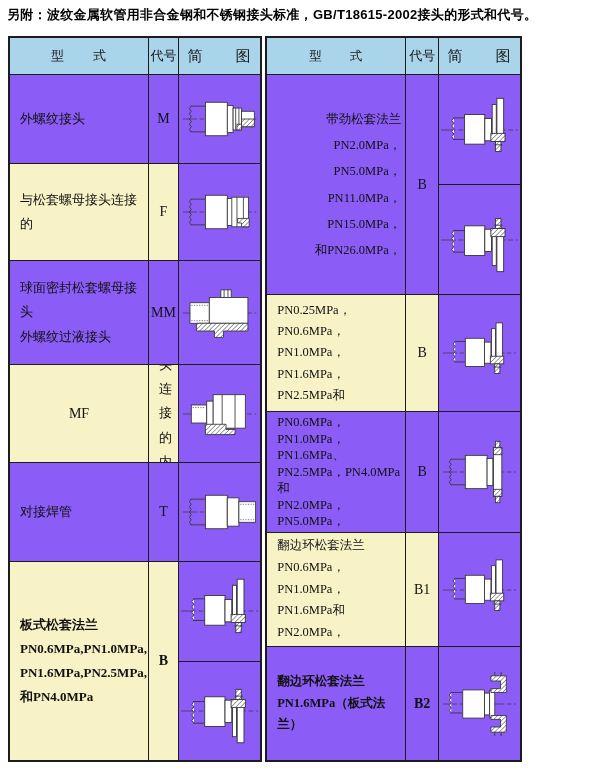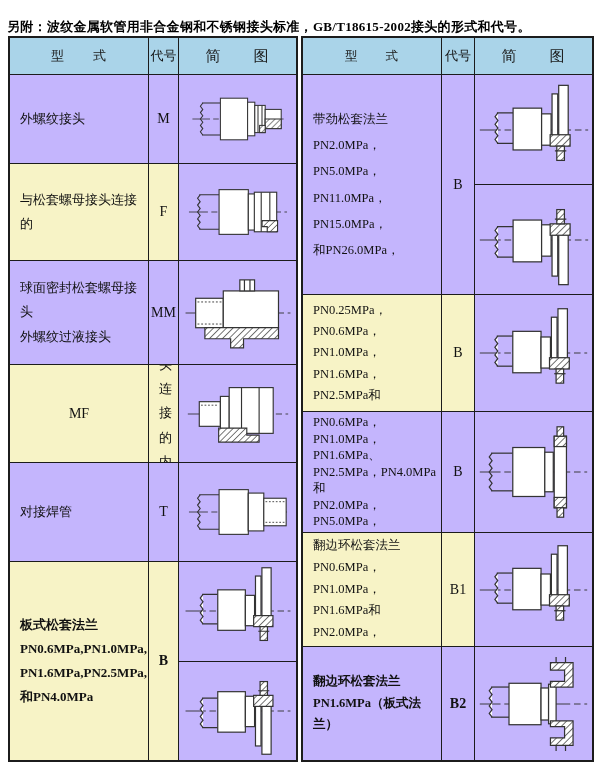--- a/index.html
+++ b/index.html
@@ -6,45 +6,45 @@
     --header-bg:#aad4e9;
     --row-highlight:#f7f3c6;
     --border:#1c1c1c;
     --line:#2e2e2e;
   }
   *{box-sizing:border-box;margin:0;padding:0;}
   html,body{width:600px;height:768px;background:#fff;overflow:hidden;}
   body{font-family:"Liberation Serif", serif;color:#111;}
   .page{width:600px;height:768px;position:relative;}
   .title{
-    position:absolute;left:7px;top:18px;width:588px;
-    font-family:Liberation Serif, serif;
+    position:absolute;left:7px;top:6px;width:588px;
+    font-family:Liberation Sans, sans-serif;
     font-weight:bold;font-size:13px;letter-spacing:.3px;color:#000;
   }
   .tables{
-    position:absolute;left:8px;top:36px;width:586px;height:726px;
+    position:absolute;left:8px;top:36px;width:514px;height:726px;
     display:flex;gap:3px;
   }
   .half{
     display:grid;border:2px solid var(--border);background:#fff;height:726px;
   }
   .half.left{
     width:290px;
     grid-template-columns:139px 30px 1fr;
     grid-template-rows:37px 89px 97px 104px 98px 99px 1fr;
   }
   .half.right{
     width:293px;
     grid-template-columns:139px 33px 1fr;
     grid-template-rows:37px 220px 117px 121px 114px 1fr;
   }
   .cell{
     border-right:1.5px solid var(--border);
     border-bottom:1.5px solid var(--border);
-    background:#c4b5fd;overflow:hidden;
+    background:#8b5cf6;overflow:hidden;
     display:flex;align-items:center;
   }
   .cell.last-col{border-right:none;}
   .cell.last-row{border-bottom:none;font-weight:bold;}
   .cell.hl{background:var(--row-highlight);}
   .th{
     background:var(--header-bg);
     justify-content:center;font-size:15px;color:#1a1a1a;
     letter-spacing:1px;
   }
@@ -270,21 +270,21 @@
             </svg>
         </div>
       </div>
     </div>
 
     <div class="half right">
       <div class="cell th type" style="justify-content:center;padding:0;white-space:normal;">型　　式</div>
       <div class="cell th code" style="font-size:13px;letter-spacing:0;">代号</div>
       <div class="cell th last-col" style="justify-content:center;">简　　图</div>
 
-      <div class="cell type row1-type" style="line-height:2.1;">带劲松套法兰
+      <div class="cell type row1-type" style="line-height:2.1;text-align:right;">带劲松套法兰
 PN2.0MPa，PN5.0MPa，
 PN11.0MPa，PN15.0MPa，
 和PN26.0MPa，</div>
       <div class="cell code">B</div>
       <div class="cell diagram diagram-stack last-col">
         <div class="sub">
           <svg class="dwg" width="114" height="100" viewBox="0 0 120 100">
               <use href="#sym-fup"></use>
             </svg>
         </div>

